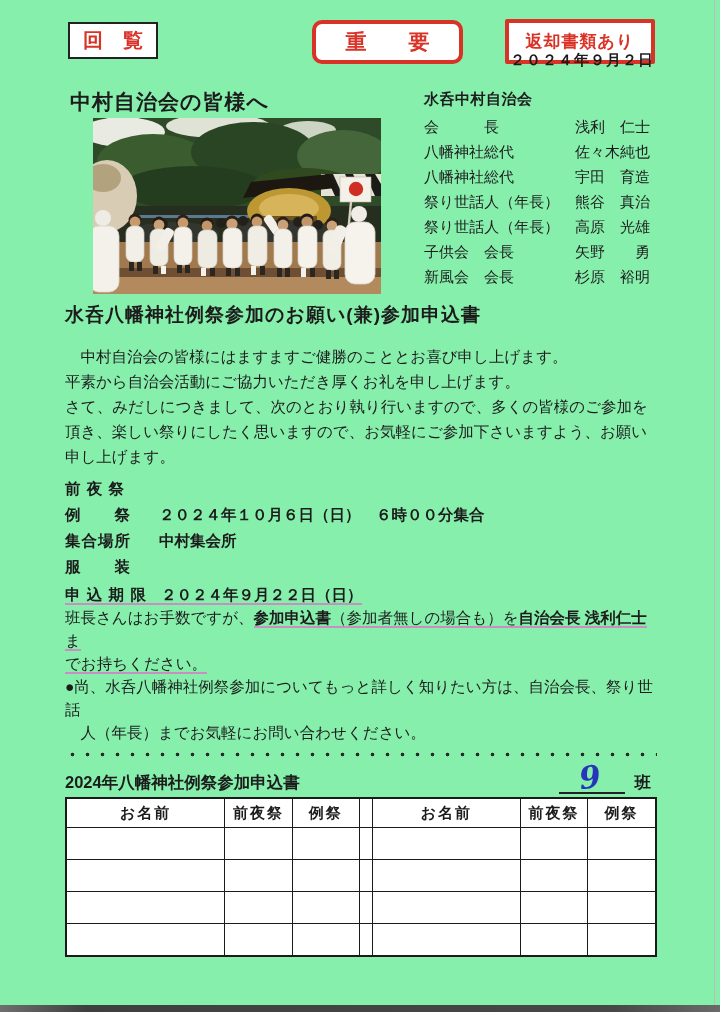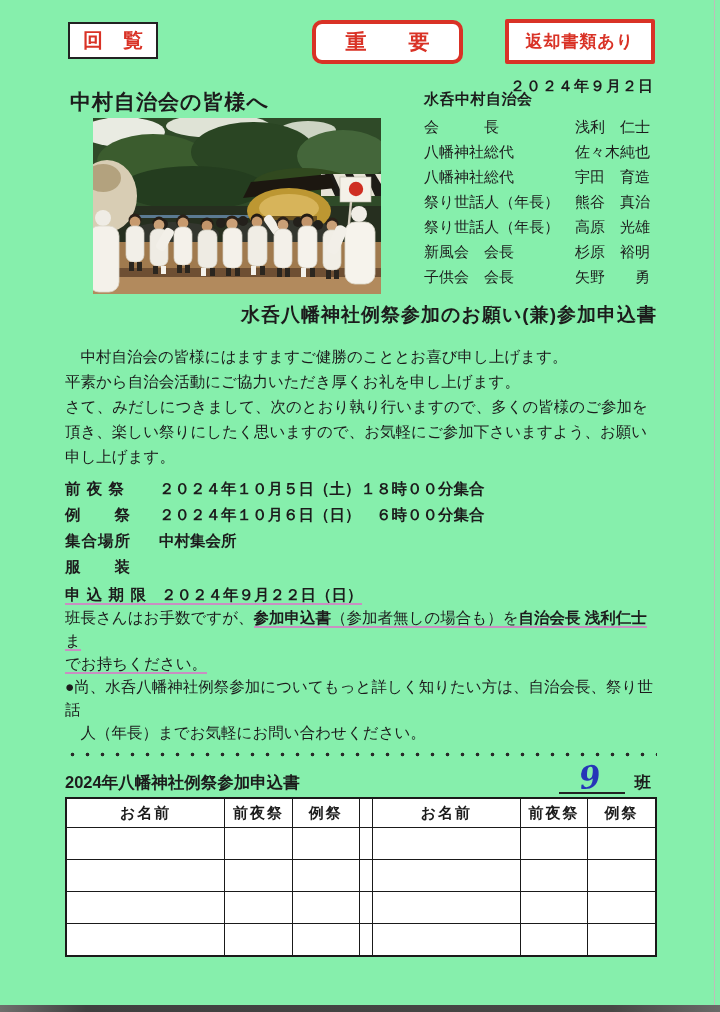--- a/index.html
+++ b/index.html
@@ -14,31 +14,31 @@
     font-family:"Liberation Sans","DejaVu Sans",sans-serif;
   }
   
   .stamp{position:absolute;display:flex;align-items:center;justify-content:center;
     color:var(--accent-red);font-weight:bold;background:#fff;}
   .stamp-kairan{left:68px;top:22px;width:86px;height:33px;border:2px solid #222;font-size:20px;}
   .stamp-juyo{left:312px;top:20px;width:143px;height:36px;border:4px solid var(--accent-red);
     border-radius:10px;font-size:21px;}
   .stamp-henkyaku{left:505px;top:19px;width:142px;height:37px;border:4px solid var(--accent-red);
     border-radius:2px;font-size:17px;letter-spacing:1px;}
-  .doc-date{position:absolute;top:77px;right:66px;font-size:15px;font-weight:600;letter-spacing:1px;}
+  .doc-date{position:absolute;top:51px;right:66px;font-size:15px;font-weight:600;letter-spacing:1px;}
   .addressee{position:absolute;left:70px;top:88px;font-size:21px;font-weight:bold;letter-spacing:1px;}
   
   .officers{position:absolute;left:424px;top:90px;font-size:15px;}
   .org{font-weight:bold;margin-bottom:5px;letter-spacing:0.5px;}
   .officer-row{display:grid;grid-template-columns:151px auto;line-height:25px;font-weight:500;}
   
   .photo{position:absolute;left:93px;top:118px;width:288px;height:176px;display:block;}
   
   .content{position:absolute;left:65px;top:302px;width:592px;font-size:15.5px;}
-  .title{font-size:19px;font-weight:bold;text-align:right;margin:0 0 16px;letter-spacing:1px;}
+  .title{font-size:19px;font-weight:bold;text-align:left;margin:0 0 16px;letter-spacing:1px;}
   .greeting p{margin:0;line-height:25px;}
   .schedule{margin-top:7px;line-height:26px;font-weight:bold;}
   .sched-row{display:grid;grid-template-columns:94px auto;}
   .sched-label{letter-spacing:1px;}
   .dress .sched-value{font-weight:normal;}
   .u-black{border-bottom:2px solid #222;padding-bottom:1px;}
   .deadline-block{line-height:23px;margin-top:3px;}
   .pink-u{border-bottom:2.5px solid var(--underline-pink);padding-bottom:0px;}
   .deadline-line{font-weight:bold;}
   .deadline-label{margin-right:14px;letter-spacing:1px;}
@@ -221,42 +221,41 @@
       </div>
     <div class="officer-row">
         <span>祭り世話人（年長）</span>
         <span>熊谷　真治</span>
       </div>
     <div class="officer-row">
         <span>祭り世話人（年長）</span>
         <span>高原　光雄</span>
       </div>
     <div class="officer-row">
+        <span>子供会　会長</span>
+        <span>矢野　　勇</span>
+      </div>
+    <div class="officer-row">
         <span>新風会　会長</span>
         <span>杉原　裕明</span>
-      </div>
-    <div class="officer-row">
-        <span>子供会　会長</span>
-        <span>矢野　　勇</span>
       </div>
   </div>
 
   <div class="content">
     <h1 class="title">水呑八幡神社例祭参加のお願い(兼)参加申込書</h1>
 
     <div class="greeting">
       <p>　中村自治会の皆様にはますますご健勝のこととお喜び申し上げます。</p>
       <p>平素から自治会活動にご協力いただき厚くお礼を申し上げます。</p>
       <p>さて、みだしにつきまして、次のとおり執り行いますので、多くの皆様のご参加を頂き、楽しい祭りにしたく思いますので、お気軽にご参加下さいますよう、お願い申し上げます。</p>
     </div>
 
     <div class="schedule">
       <div class="sched-row">
         <span class="sched-label">前 夜 祭</span>
-        <span class="sched-value">２０２４年１０月５日（土）１８時００分集合</span>
       </div>
       <div class="sched-row">
         <span class="sched-label">例　　祭</span>
         <span class="sched-value">２０２４年１０月６日（日）　６時００分集合</span>
       </div>
       <div class="sched-row">
         <span class="sched-label">集合場所</span>
         <span class="sched-value">中村集会所</span>
       </div>
       <div class="sched-row dress">

